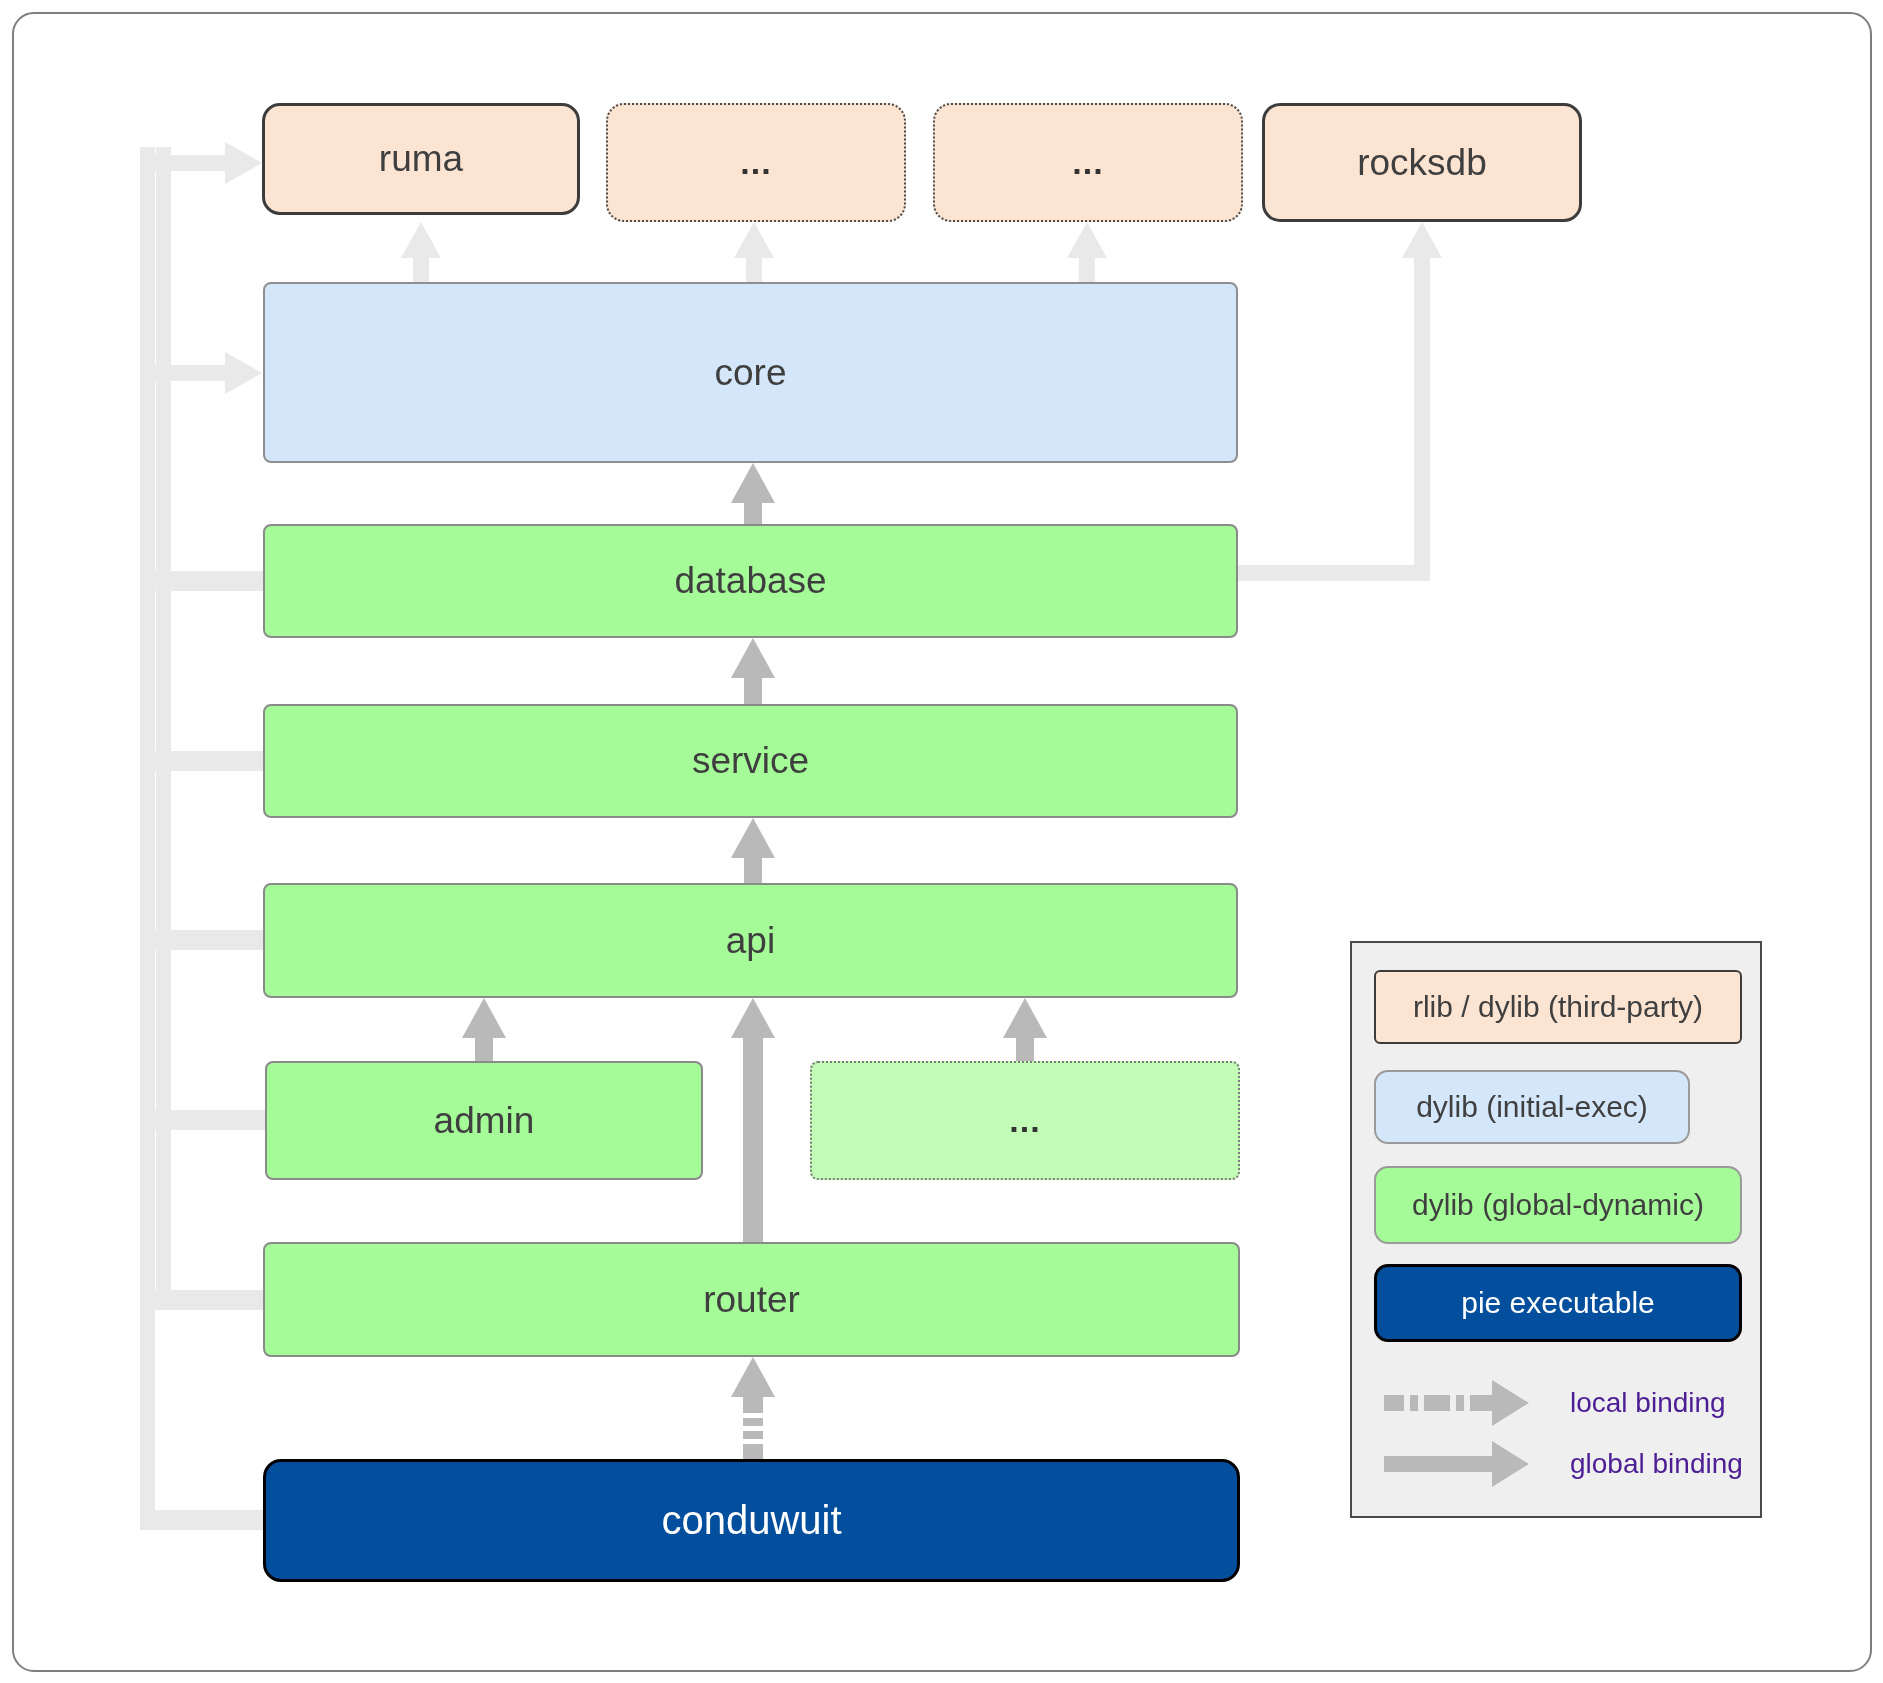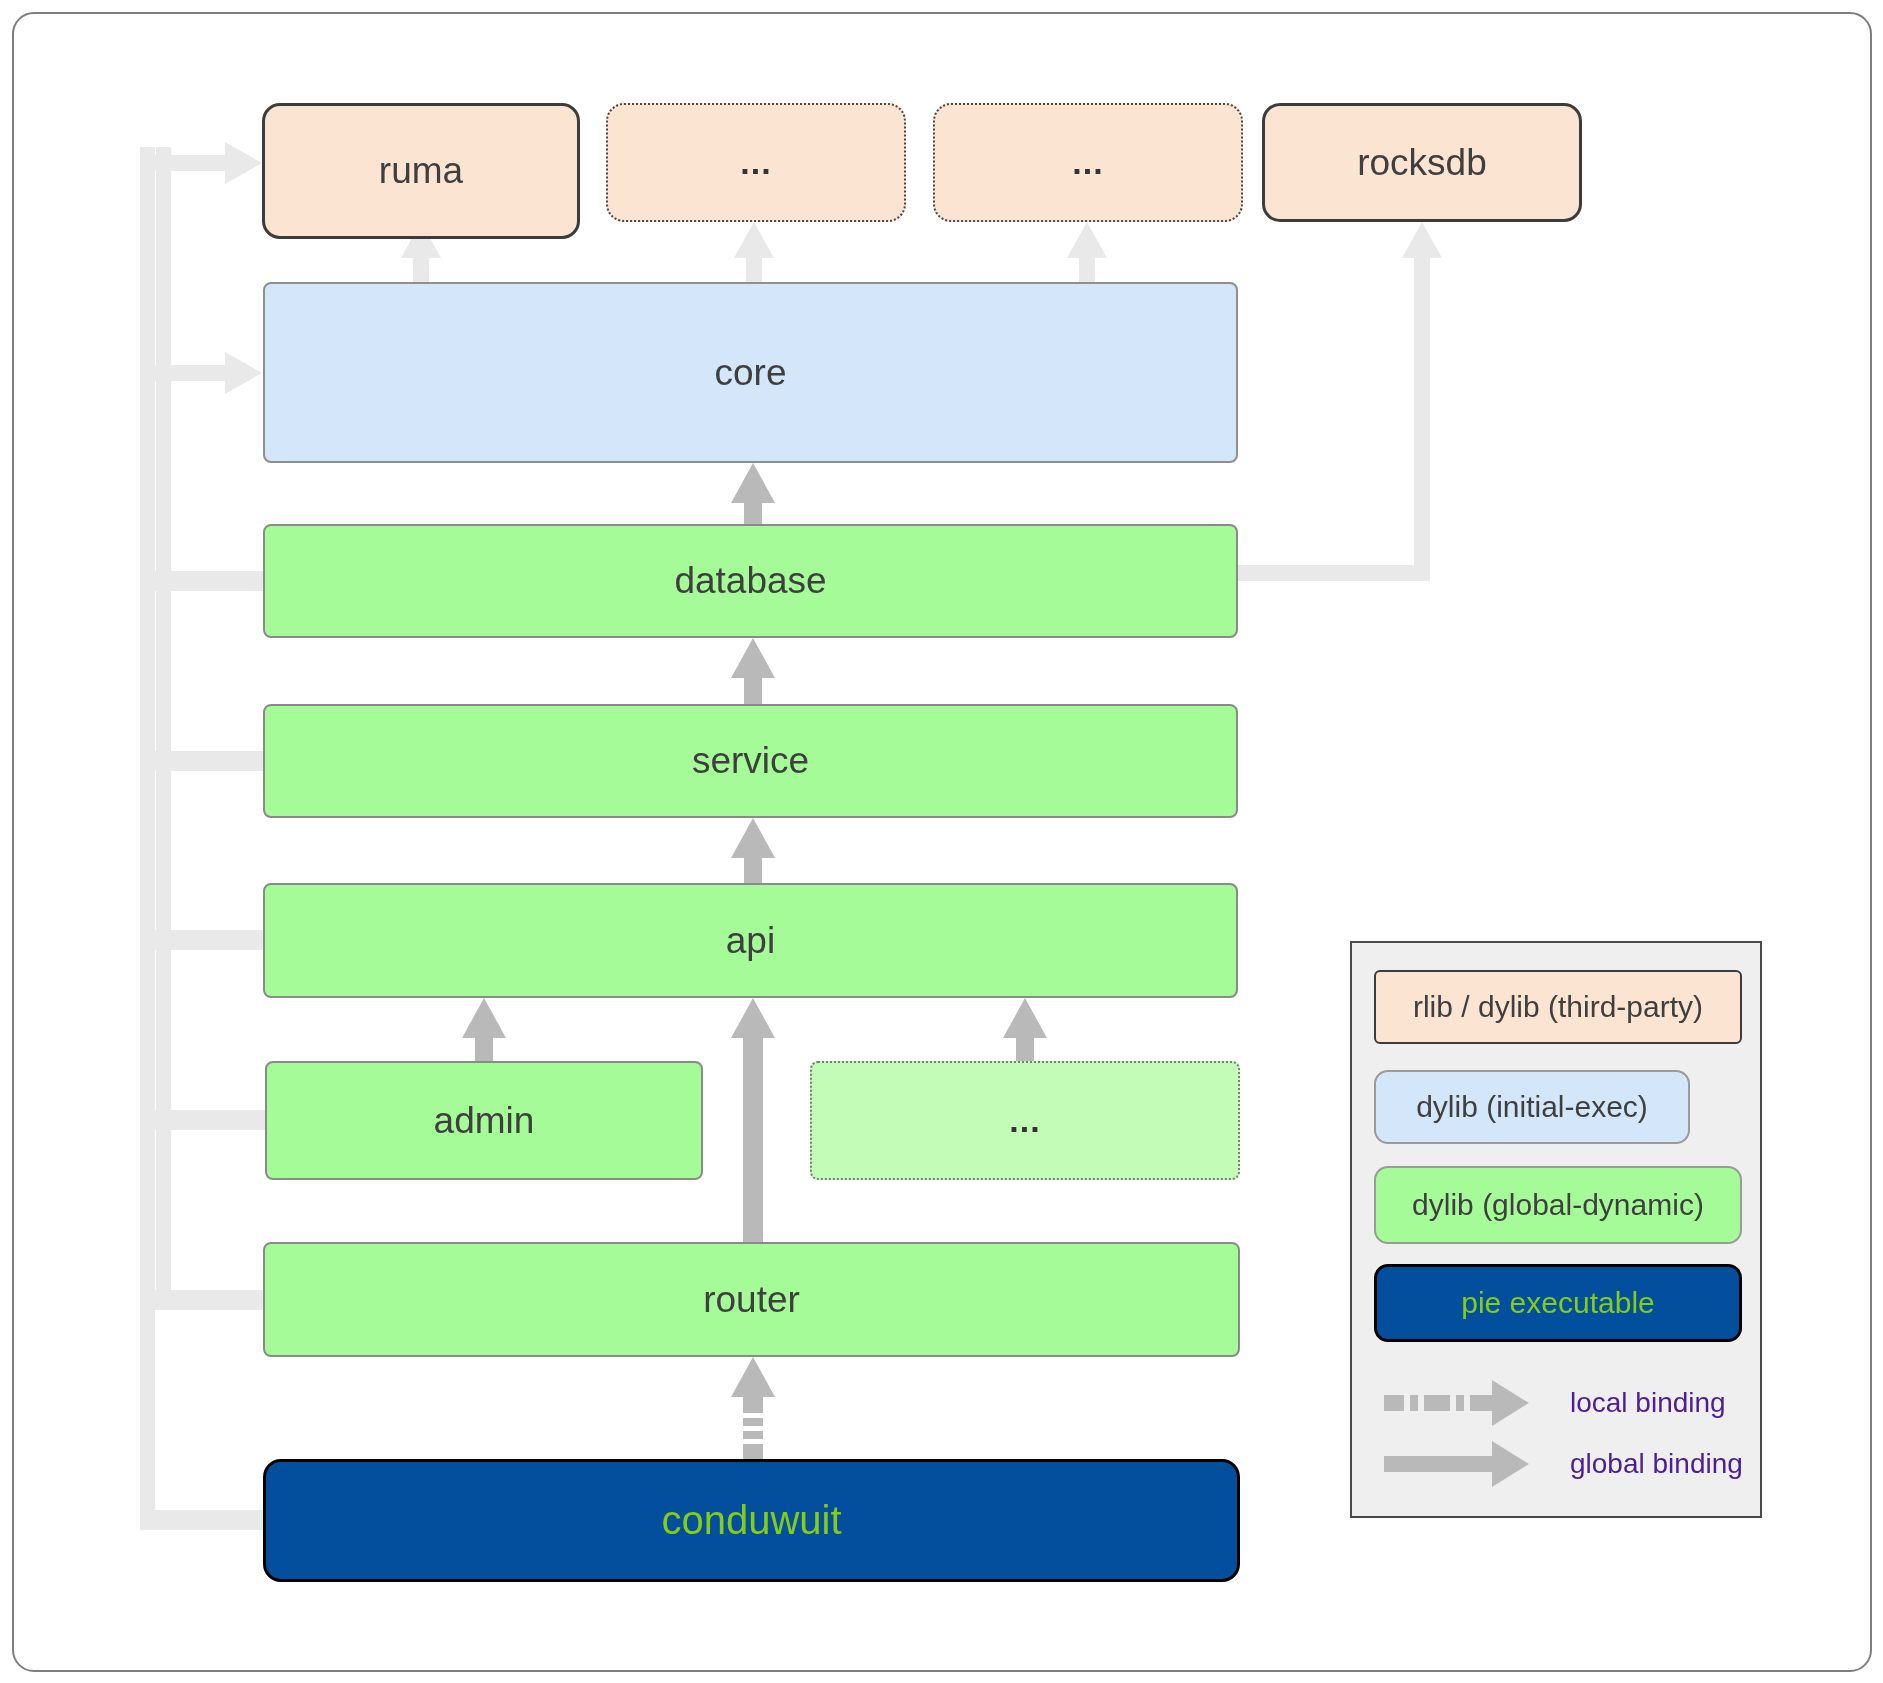--- a/index.html
+++ b/index.html
@@ -7,21 +7,21 @@
   .canvas{position:relative;width:1883px;height:1683px;background:#fff;overflow:hidden;}
   .frame{position:absolute;left:12px;top:12px;width:1856px;height:1656px;
          border:2px solid #7e7e7e;border-radius:22px;}
   .node{position:absolute;display:flex;align-items:center;justify-content:center;
         box-sizing:border-box;border-radius:8px;font-size:37px;color:var(--text);}
   .peach{background:var(--peach);border:3px solid var(--border-dark);border-radius:18px;}
   .peach-dotted{background:var(--peach);border:2px dotted #4a4a4a;border-radius:18px;}
   .blue{background:var(--blue);border:2px solid var(--border-gray);}
   .green{background:var(--green);border:2px solid #8a8a8a;}
   .green-dotted{background:var(--greenlight);border:2px dotted #7c7c7c;}
-  .navy{background:var(--navy);border:3px solid #000;border-radius:18px;color:#84cc16;font-size:40px;font-weight:500;}
+  .navy{background:var(--navy);border:3px solid #000;border-radius:18px;color:#ffffff;font-size:40px;font-weight:500;}
   .dots{font-weight:bold;font-size:34px;letter-spacing:1px;color:#333;}
   
   .bar{position:absolute;background:var(--lightline);}
   .shaft-m{position:absolute;background:var(--arrow);}
   .head-up-m{position:absolute;width:0;height:0;
              border-left:22px solid transparent;border-right:22px solid transparent;
              border-bottom:40px solid var(--arrow);}
   .shaft-l{position:absolute;background:var(--lightline);}
   .head-up-l{position:absolute;width:0;height:0;
              border-left:20px solid transparent;border-right:20px solid transparent;
@@ -87,21 +87,21 @@
 
   <div class="head-up-m" style="left:731px;top:998px;"></div>
   <div class="shaft-m" style="left:743px;top:1038px;width:20px;height:204px;"></div>
 
   <div class="head-up-m" style="left:731px;top:1357px;"></div>
   <div class="shaft-m" style="left:743px;top:1397px;width:20px;height:16px;"></div>
   <div class="shaft-m" style="left:743px;top:1418px;width:20px;height:8px;"></div>
   <div class="shaft-m" style="left:743px;top:1431px;width:20px;height:8px;"></div>
   <div class="shaft-m" style="left:743px;top:1444px;width:20px;height:15px;"></div>
 
-  <div class="node peach" style="left:262px;top:103px;width:318px;height:136px;">
+  <div class="node peach" style="left:262px;top:103px;width:318px;height:112px;">
     <span>ruma</span>
   </div>
   <div class="node peach-dotted" style="left:606px;top:103px;width:300px;height:119px;">
     <span class="dots">...</span>
   </div>
   <div class="node peach-dotted" style="left:933px;top:103px;width:310px;height:119px;">
     <span class="dots">...</span>
   </div>
   <div class="node peach" style="left:1262px;top:103px;width:320px;height:119px;">
     <span>rocksdb</span>

